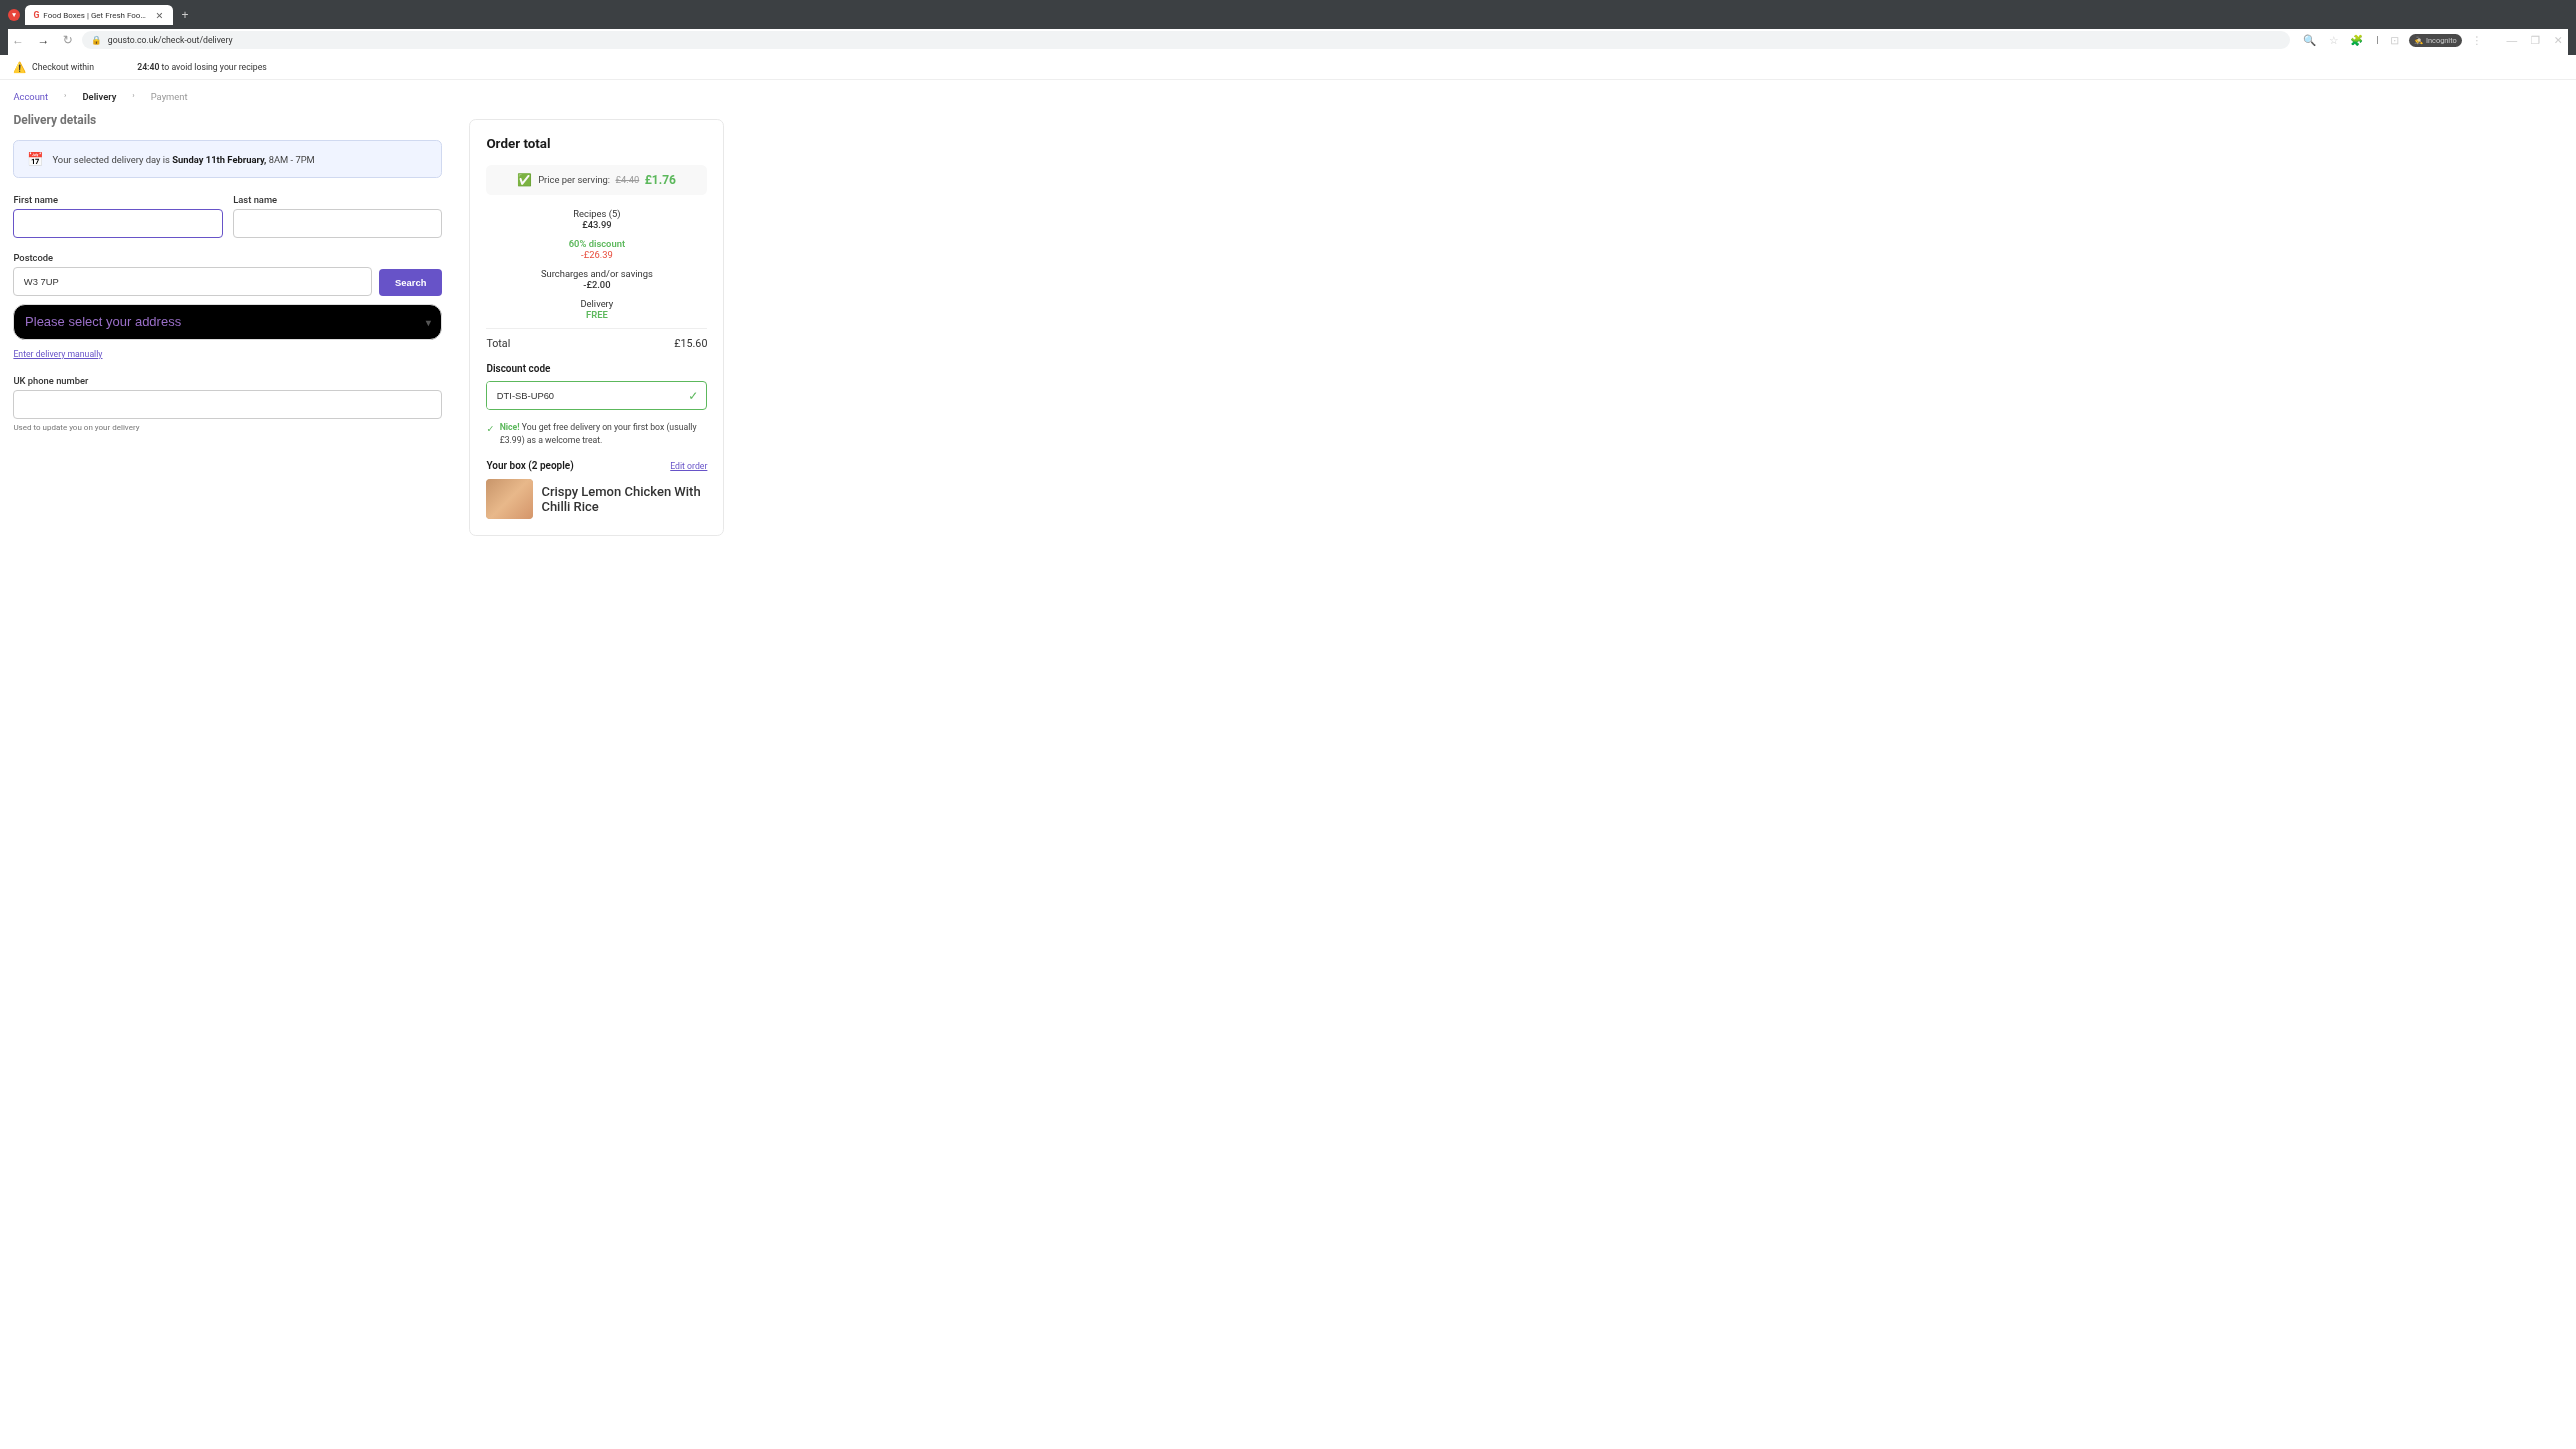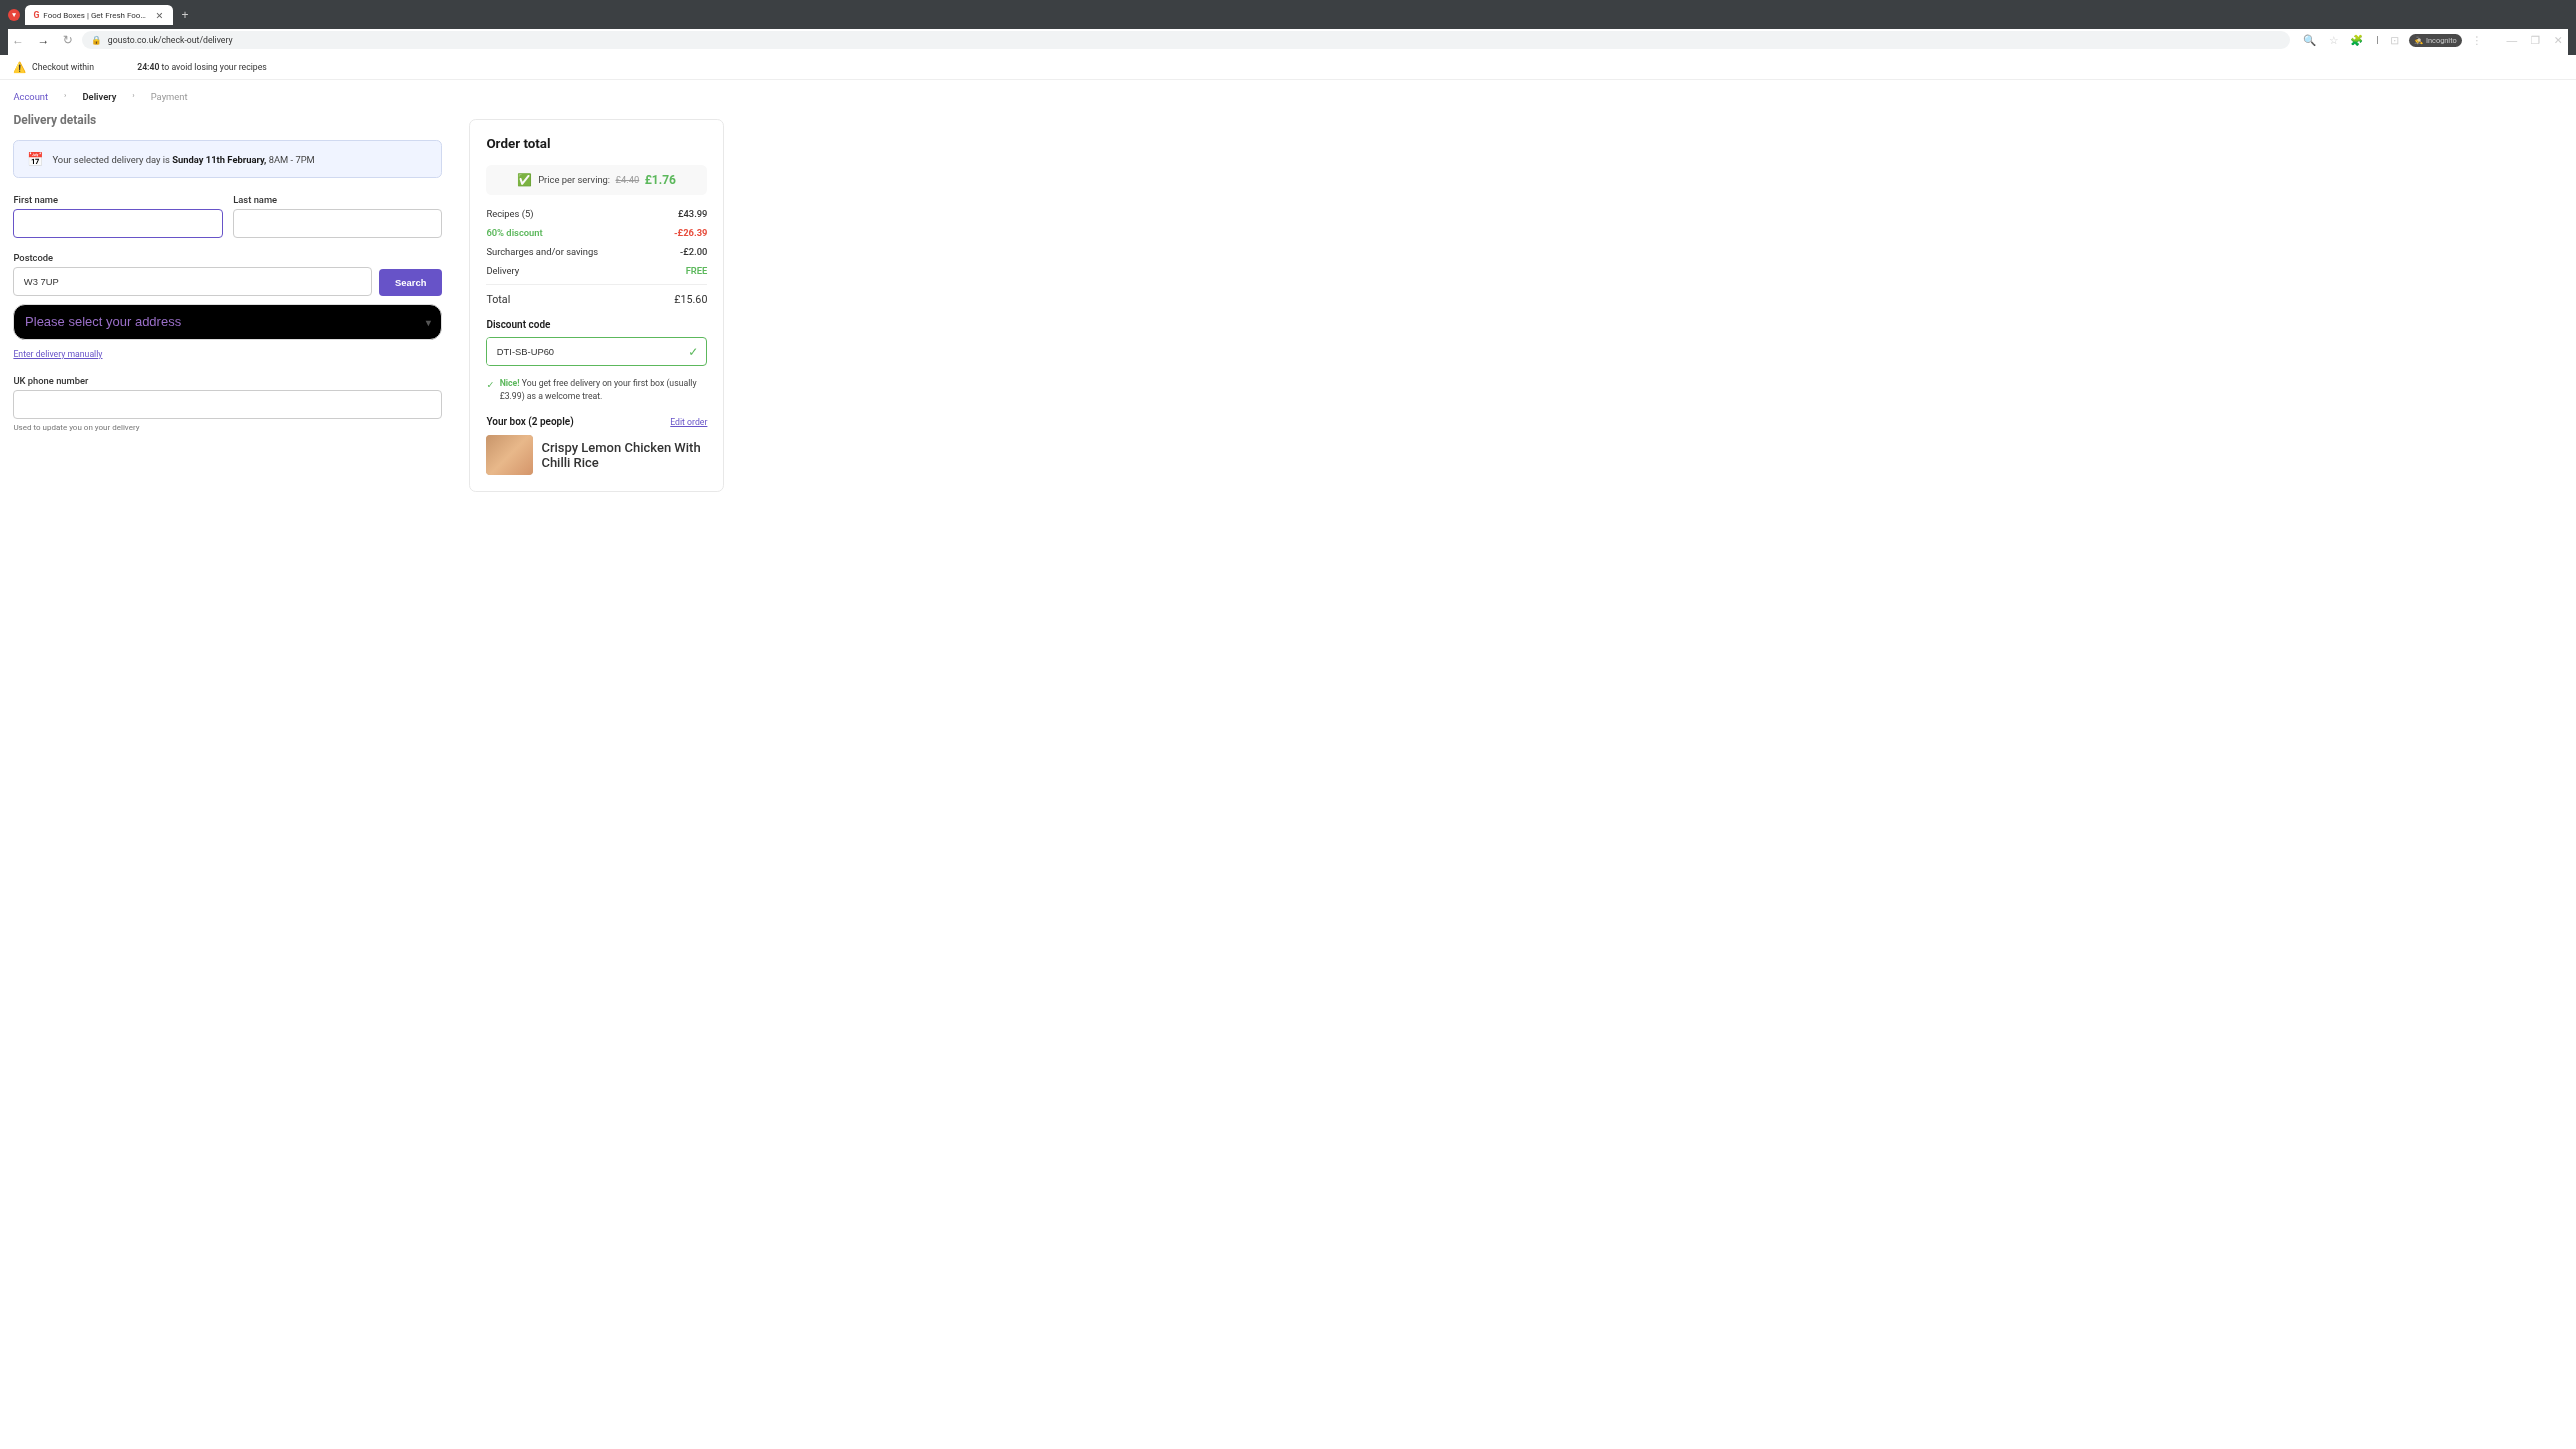--- a/index.html
+++ b/index.html
@@ -313,24 +313,25 @@
     .pps-check { color: #5cb85c; font-size: 12px; }
     .pps-original { text-decoration: line-through; color: #999; }
     .pps-discounted { color: #5cb85c; font-weight: 700; font-size: 12px; }
 
     .order-line {
       display: flex;
       justify-content: space-between;
       align-items: center;
       margin-bottom: 8px;
       font-size: 9.4px;
+      flex-direction: column;
     }
     .order-line .label { color: #333; }
     .order-line .value { color: #333; font-weight: 500; }
-    .order-line .discount { color: #e74c3c; font-weight: 700; }
+    .order-line .discount { color: #e74c3c; font-weight: 400; }
     .order-line .free { color: #5cb85c; font-weight: 600; }
     .order-line .label.green { color: #5cb85c; font-weight: 600; }
 
     .divider { border: none; border-top: 0.7px solid #eee; margin: 8px 0; }
 
     .total-line {
       display: flex;
       justify-content: space-between;
       font-size: 10.7px;
       font-weight: 400;

